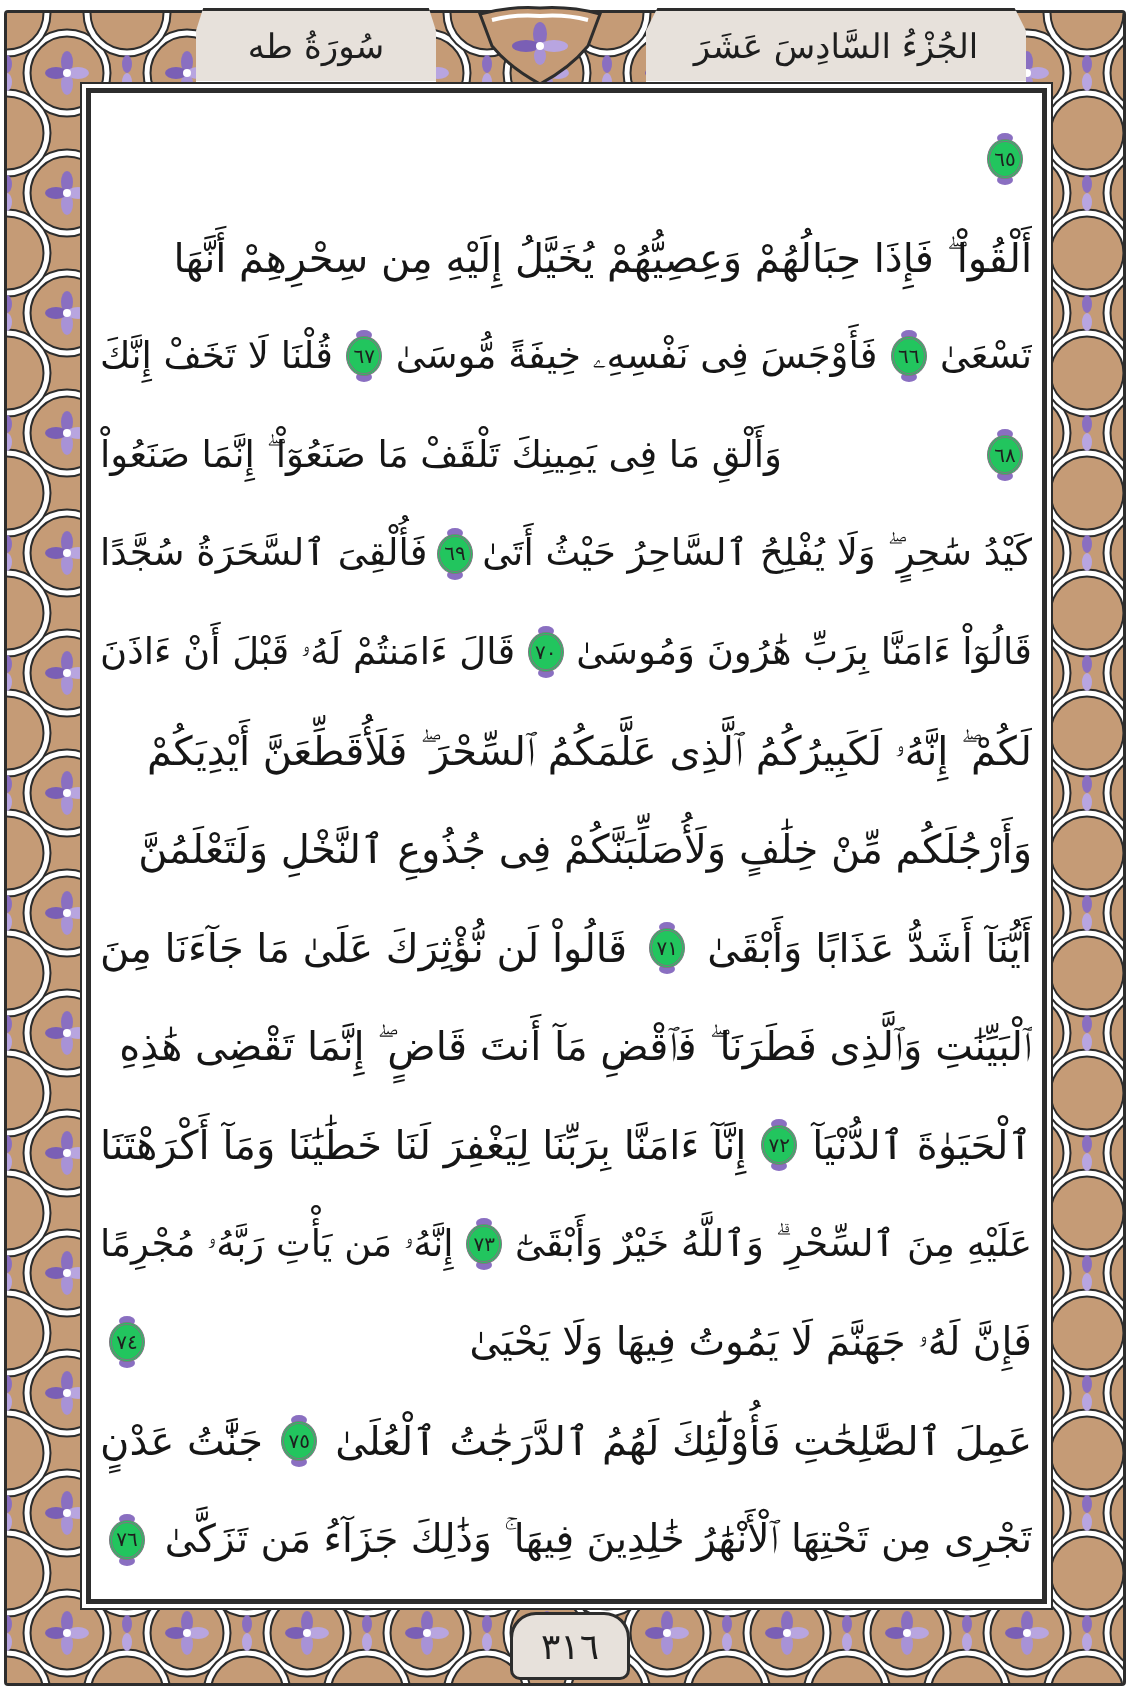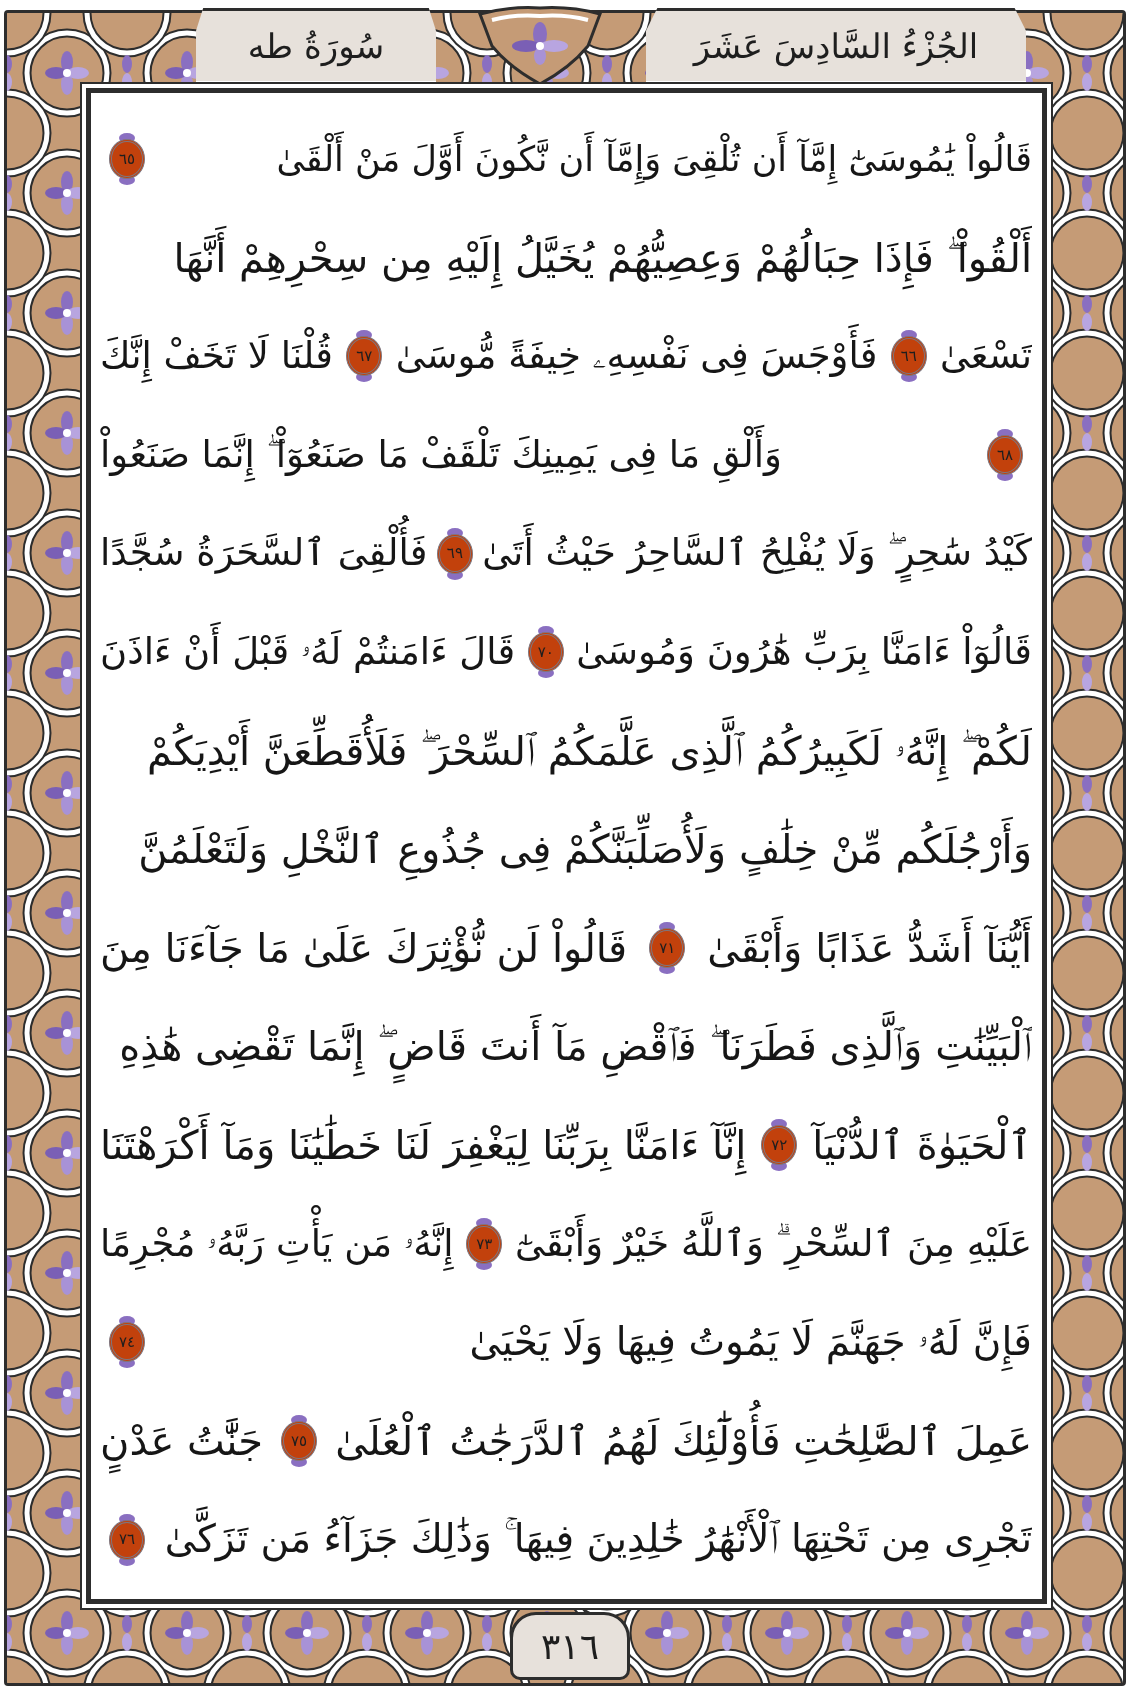--- a/index.html
+++ b/index.html
@@ -76,25 +76,25 @@
   }
   .ayah-marker .cap-top, .ayah-marker .cap-bot {
     position: absolute; left: 11px; width: 16px; height: 10px; background: #8a6fc1;
     border-radius: 50%;
   }
   .ayah-marker .cap-top { top: 0; }
   .ayah-marker .cap-bot { bottom: 0; }
   .ayah-marker .oval {
     position: relative; z-index: 1;
     width: 36px; height: 40px; border-radius: 50%;
-    background: #c2410c;
+    background: #22c55e;
     border: 3px double #7d7780;
     box-sizing: border-box;
     display: flex; align-items: center; justify-content: center;
-    font-family: "DejaVu Sans", sans-serif; font-size: 15px; color: #1e1e1e;
+    font-family: "DejaVu Sans", sans-serif; font-size: 20px; color: #1e1e1e;
     direction: rtl;
   }
 
   
   .page-num {
     position: absolute; left: 510px; top: 1612px; width: 120px; height: 68px;
     background: #e7e1db;
     border: 3px solid #2d2d2d; box-sizing: border-box;
     border-radius: 26px 26px 10px 10px;
     display: flex; align-items: center; justify-content: center;
@@ -160,21 +160,20 @@
         <circle cx="0" cy="0" r="4" fill="#ffffff"></circle>
       </g>
     </svg>
   </div>
 
   <div class="frame-outer"></div>
   <div class="frame-inner"></div>
 
   <div class="text-area" id="text-area">
       <div class="line" style="font-size: 35px;">
-        <span class="seg">قَالُواْ يَٰمُوسَىٰٓ إِمَّآ أَن تُلْقِىَ وَإِمَّآ أَن نَّكُونَ أَوَّلَ مَنْ أَلْقَىٰ</span>
         <span class="ayah-marker">
           <span class="cap-top"></span>
           <span class="oval">٦٥</span>
           <span class="cap-bot"></span>
         </span>
       </div>
       <div class="line" style="font-size: 40px;">
         <span class="seg">أَلْقُواْ ۖ فَإِذَا حِبَالُهُمْ وَعِصِيُّهُمْ يُخَيَّلُ إِلَيْهِ مِن سِحْرِهِمْ أَنَّهَا</span>
       </div>
       <div class="line" style="font-size: 37px;">

